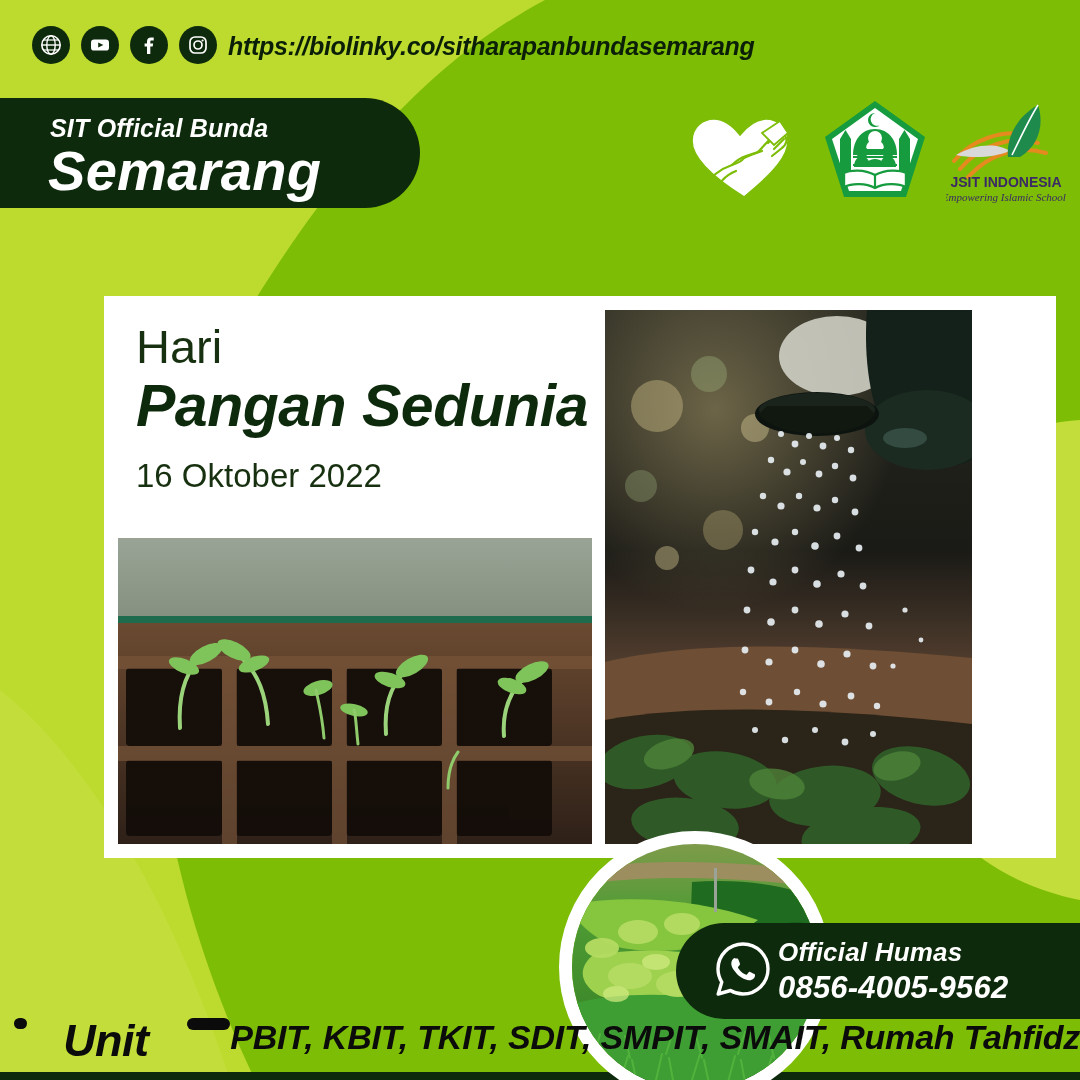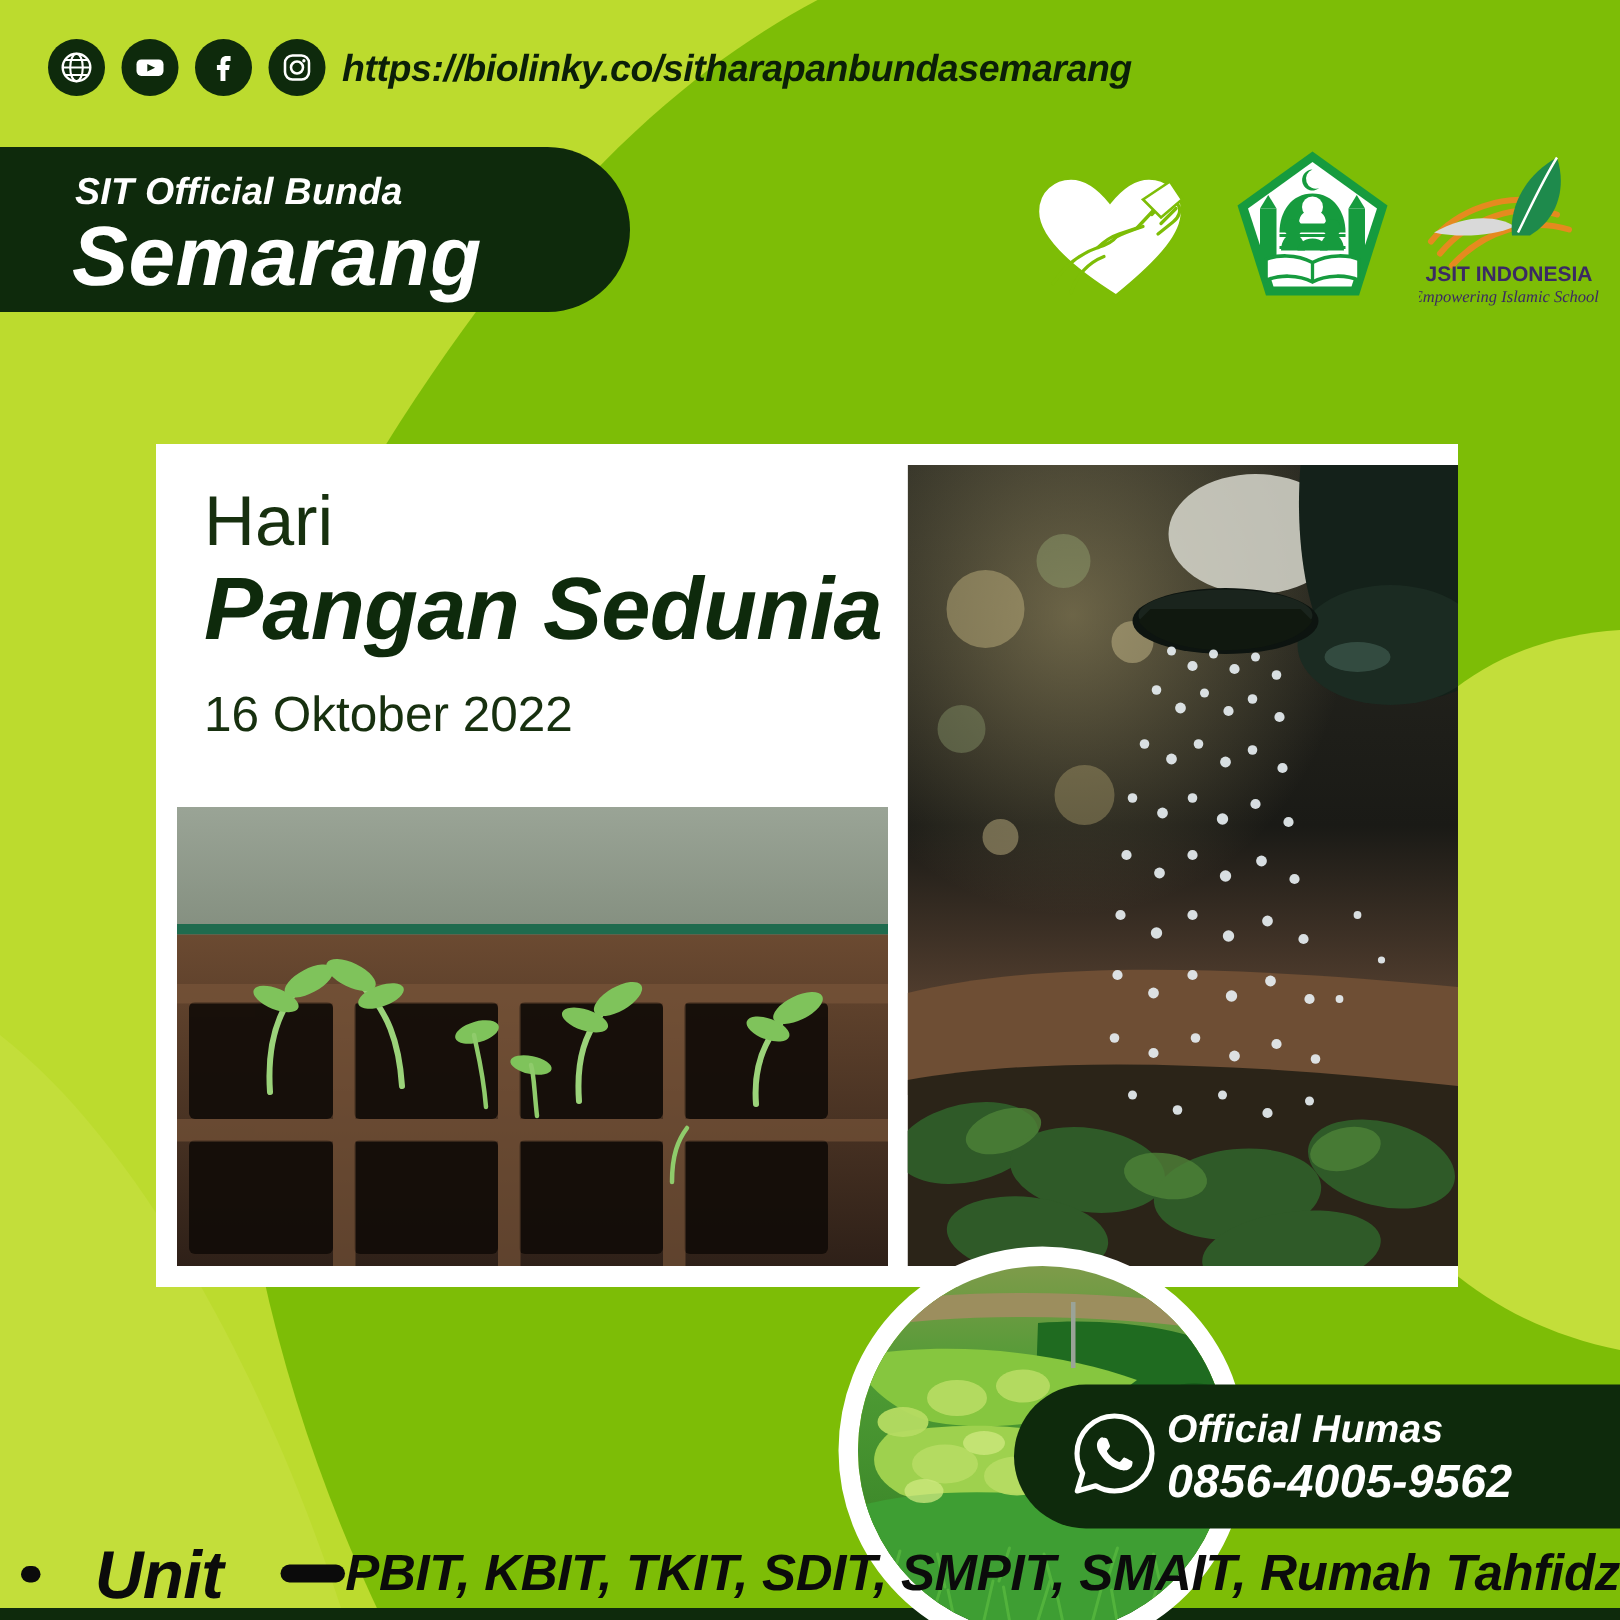--- a/index.html
+++ b/index.html
@@ -59,21 +59,21 @@
   .logos{
     position:absolute;right:14px;top:97px;
     display:flex;align-items:flex-end;gap:16px;
     z-index:20;
   }
   .logo-box{display:flex;align-items:center;justify-content:center;}
 
   
   .card{
     position:absolute;left:104px;top:296px;
-    width:868px;height:562px;
+    width:952px;height:562px;
     background:#ffffff;
     z-index:10;
   }
   .card-head{
     position:absolute;left:32px;top:26px;
   }
   .t-hari{
     font-size:47px;color:#17300F;line-height:1.05;font-weight:normal;
   }
   .t-main{
@@ -108,21 +108,21 @@
     display:flex;align-items:center;
   }
   .wa-icon{margin-left:38px;flex:0 0 auto;}
   .wa-text{margin-left:6px;color:#ffffff;}
   .wa-l1{font-size:26px;font-weight:bold;font-style:italic;letter-spacing:0.2px;}
   .wa-l2{font-size:31px;font-weight:bold;font-style:italic;letter-spacing:0.2px;margin-top:2px;}
 
   
   .footer{
     position:absolute;left:0;bottom:0;width:1080px;height:62px;
-    z-index:20;display:flex;align-items:center;
+    z-index:20;display:flex;align-items:flex-start;
   }
   .f-dash-sm{width:44px;height:11px;background:#0B0B0B;border-radius:6px;margin-left:14px;}
   .f-unit{
     margin-left:36px;font-size:45px;font-weight:bold;font-style:italic;
     color:#0B0B0B;letter-spacing:-0.5px;line-height:1;
   }
   .f-dash-lg{width:146px;height:12px;background:#0B0B0B;border-radius:7px;margin-left:38px;}
   .f-units{
     font-size:34px;font-weight:bold;font-style:italic;
     color:#0B0B0B;letter-spacing:-0.2px;white-space:nowrap;

